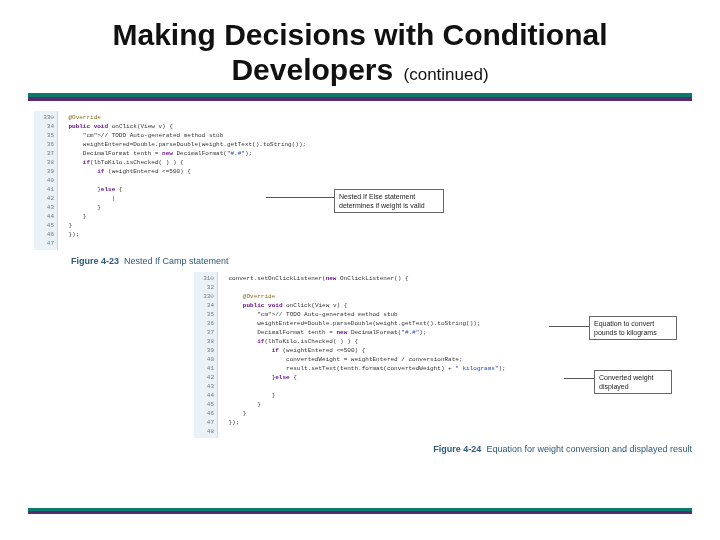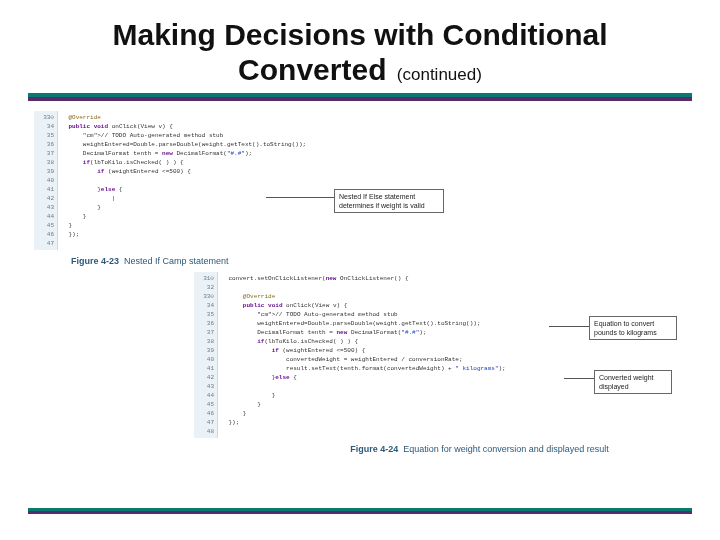--- a/index.html
+++ b/index.html
@@ -117,21 +117,21 @@
     color: #333;
   }
   .fig2-wrap { margin-left: 160px; position:relative; }
 </style>
 </head>
 <body>
 
 <div class="slide">
   <div class="title">
     <span>Making Decisions with Conditional</span><br>
-    <span>Converted</span>
+    <span>Developers</span>
     <span class="cont">(continued)</span>
   </div>
   <div class="rule-teal"></div>
   <div class="rule-purple"></div>
 
   <div class="content">
 
     <div class="fig" style="width:430px;">
       <div class="gutter" id="g1"><span class="ln">33⊖</span><span class="ln">34</span><span class="ln">35</span><span class="ln">36</span><span class="ln">37</span><span class="ln">38</span><span class="ln">39</span><span class="ln">40</span><span class="ln">41</span><span class="ln">42</span><span class="ln">43</span><span class="ln">44</span><span class="ln">45</span><span class="ln">46</span><span class="ln">47</span></div>
       <div class="code" id="c1"><span class="at">@Override</span>
@@ -184,21 +184,21 @@
         <div class="callout" style="left:395px; top:44px; width:88px;">
           <span>Equation to convert pounds to kilograms</span>
         </div>
         <div class="callout-line" style="left:355px; top:54px; width:40px;"></div>
 
         <div class="callout" style="left:400px; top:98px; width:78px;">
           <span>Converted weight displayed</span>
         </div>
         <div class="callout-line" style="left:370px; top:106px; width:30px;"></div>
       </div>
-      <div class="caption" style="text-align:center; margin-left:40px;">
+      <div class="caption" style="text-align:right; margin-left:40px;">
         <span class="capno">Figure 4-24</span>
         &nbsp;<span>Equation for weight conversion and displayed result</span>
       </div>
     </div>
 
   </div>
 </div>
 
 <div class="footer">
   <div class="rules">

